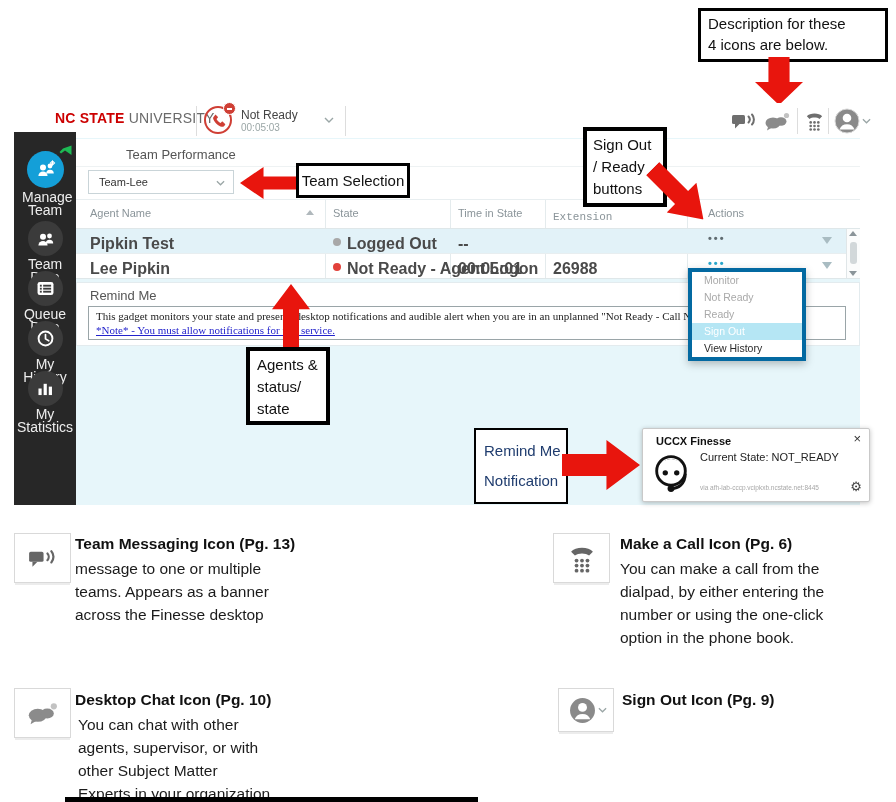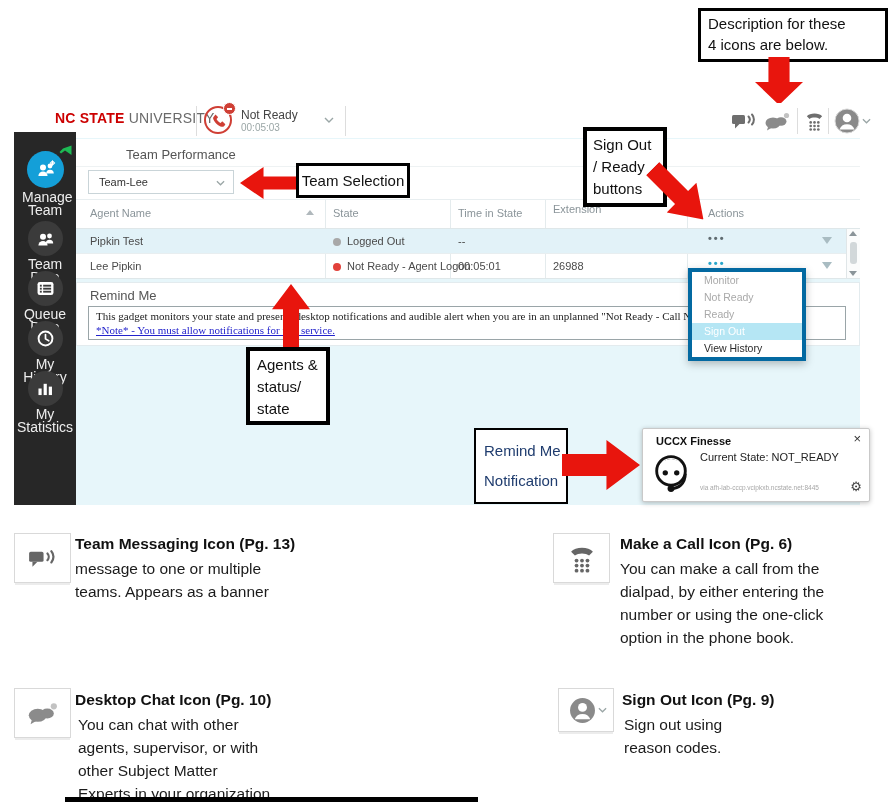--- a/index.html
+++ b/index.html
@@ -23,21 +23,21 @@
   
   .sidebar{position:absolute;left:14px;top:132px;width:62px;height:373px;background:#272727;}
   .sb-circle{position:absolute;border-radius:50%;display:flex;align-items:center;justify-content:center;}
   .sb-label{position:absolute;width:62px;text-align:center;font-size:14px;line-height:13px;color:#ededed;}
   
   .main-bg{position:absolute;left:76px;top:138px;width:784px;height:367px;background:#e7f6fa;}
   .white-panel{position:absolute;background:#fff;}
   .col-div{position:absolute;width:1px;background:#e4ebed;}
   .hline{position:absolute;height:1px;background:#e8eef0;}
   .hdr-cell{position:absolute;font-size:11px;color:#8a9499;}
-  .cell{position:absolute;font-size:11px;color:#4a4a4a;}
+  .cell{position:absolute;font-size:16px;color:#4a4a4a;font-weight:bold;}
   .dot{position:absolute;width:8px;height:8px;border-radius:50%;}
   .dot-gray{background:#a8a8a8;}
   .dot-red{background:#e2413a;}
   .ellipsis{position:absolute;font-size:11px;font-weight:bold;letter-spacing:2px;}
   .row-expander{position:absolute;width:0;height:0;border-left:5px solid transparent;border-right:5px solid transparent;border-top:7px solid #a9bcc2;}
   .tri-up{width:0;height:0;border-left:4px solid transparent;border-right:4px solid transparent;border-bottom:5px solid #8a9499;}
   .tri-down{width:0;height:0;border-left:4px solid transparent;border-right:4px solid transparent;border-top:5px solid #8a9499;}
   
   .menu{position:absolute;left:688px;top:268px;width:110px;background:#fff;border:4px solid #0369a1;
         box-shadow:0 3px 8px rgba(0,0,0,.25);z-index:30;}
@@ -212,21 +212,21 @@
     <div>/ Ready</div>
     <div>buttons</div>
   </div>
   <div class="arrow arrow-right outlined" style="left:642px;top:173px;width:72px;height:42px;transform:rotate(45deg);z-index:12;"></div>
 
   <div class="hline" style="left:76px;top:199px;width:784px;"></div>
   <div class="hdr-cell" style="left:90px;top:207px;">Agent Name</div>
   <div class="abs tri-up" style="left:306px;top:210px;border-bottom-color:#b0b8bc;"></div>
   <div class="hdr-cell" style="left:333px;top:207px;">State</div>
   <div class="hdr-cell" style="left:458px;top:207px;">Time in State</div>
-  <div class="hdr-cell" style="left:553px;top:203px;">Extension</div>
+  <div class="hdr-cell" style="left:553px;top:211px;font-family:Liberation Mono, monospace;">Extension</div>
   <div class="hdr-cell" style="left:708px;top:207px;">Actions</div>
   <div class="col-div" style="left:325px;top:200px;height:78px;"></div>
   <div class="col-div" style="left:450px;top:200px;height:78px;"></div>
   <div class="col-div" style="left:545px;top:200px;height:78px;"></div>
   <div class="col-div" style="left:687px;top:200px;height:78px;"></div>
   <div class="hline" style="left:76px;top:228px;width:784px;background:#dfe7e9;"></div>
 
   <div class="abs" style="left:76px;top:229px;width:770px;height:24px;background:#e2f2f8;"></div>
   <div class="cell" style="left:90px;top:235px;">Pipkin Test</div>
   <div class="dot dot-gray" style="left:333px;top:238px;"></div>
@@ -301,20 +301,21 @@
       <rect x="1" y="3" width="13" height="9" rx="1.5" fill="#666"></rect>
       <path d="M4 12 L4 16.5 L8.5 12 Z" fill="#666"></path>
       <path d="M17.5 4.5 a4.5 4.5 0 0 1 0 6" stroke="#666" stroke-width="2" fill="none" stroke-linecap="round"></path>
       <path d="M21 2.5 a7.5 7.5 0 0 1 0 10" stroke="#666" stroke-width="2" fill="none" stroke-linecap="round"></path>
     </svg>
   </div>
   <div class="guide-title" style="left:75px;top:535px;">Team Messaging Icon (Pg. 13)</div>
   <div class="guide-lines" style="left:75px;top:557px;">
     <div>message to one or multiple</div>
     <div>teams. Appears as a banner</div>
+    <div>across the Finesse desktop</div>
   </div>
 
   <div class="icon-frame" style="left:553px;top:533px;width:55px;height:48px;">
     <svg width="30" height="31" viewBox="0 0 22 22">
       <path d="M3 6 C6 2.2,16 2.2,19 6 L16.2 8.8 C13.8 6.8,8.2 6.8,5.8 8.8 Z" fill="#666"></path>
       <g fill="#666">
         <circle cx="7" cy="12.5" r="1.4"></circle>
           <circle cx="11" cy="12.5" r="1.4"></circle>
           <circle cx="15" cy="12.5" r="1.4"></circle>
         <circle cx="7" cy="16.2" r="1.4"></circle>
@@ -354,20 +355,16 @@
     <svg width="27" height="27" viewBox="0 0 26 26" style="margin-right:8px;">
       <circle cx="13" cy="13" r="12" fill="#8a8a8a"></circle>
       <circle cx="13" cy="10" r="4.3" fill="#fff"></circle>
       <path d="M5.5 21.5 a8 8 0 0 1 15 0 Z" fill="#fff"></path>
     </svg>
     <svg width="9" height="6" viewBox="0 0 10 6" style="position:absolute;right:6px;top:18px;">
       <polyline points="1,1 5,5 9,1" fill="none" stroke="#9aa6a6" stroke-width="1.4"></polyline>
     </svg>
   </div>
   <div class="guide-title" style="left:622px;top:691px;">Sign Out Icon (Pg. 9)</div>
-  <div class="guide-lines" style="left:624px;top:713px;">
-    <div>Sign out using</div>
-    <div>reason codes.</div>
-  </div>
 
   <div class="abs" style="left:65px;top:797px;width:413px;height:5px;background:#000;"></div>
 
 </div>
 
 </body></html>

